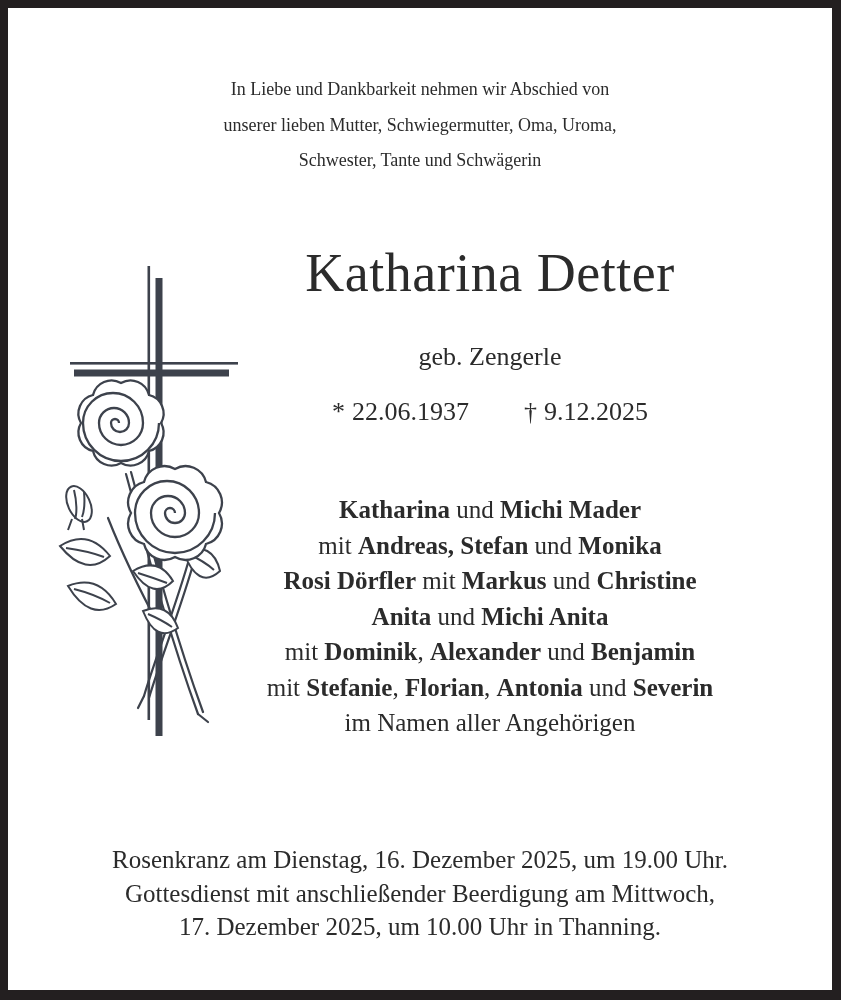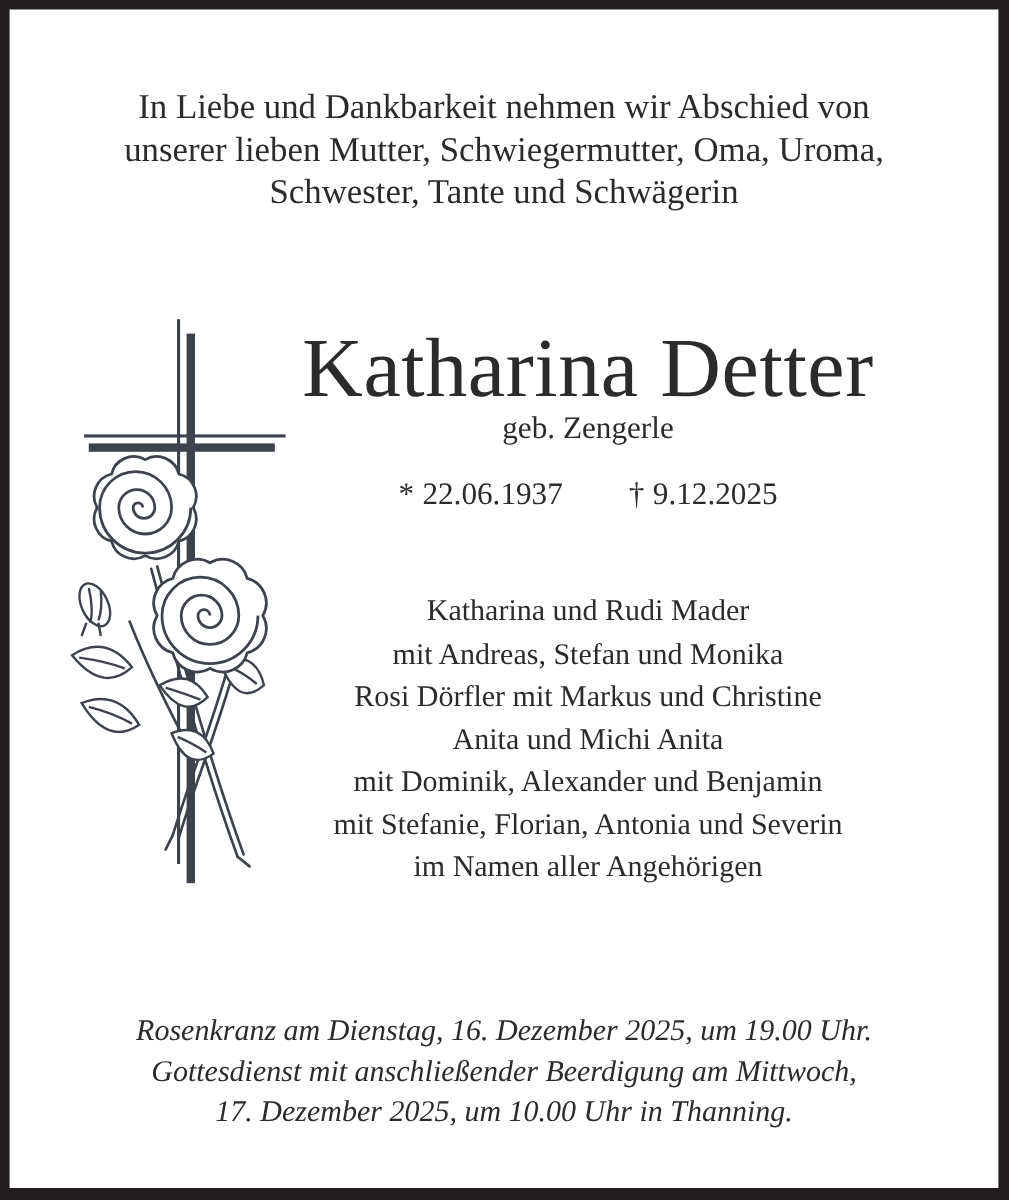--- a/index.html
+++ b/index.html
@@ -17,43 +17,43 @@
     background: var(--background);
     border: 8px solid var(--border);
     border-bottom-width: 10px;
     border-right-width: 9px;
     font-family: "Liberation Serif", "DejaVu Serif", serif;
     color: var(--text);
     overflow: hidden;
   }
   .intro {
     position: absolute; top: 64px; left: 0; right: 0;
-    text-align: center; font-size: 29px; line-height: 35.5px;
+    text-align: center; font-size: 18px; line-height: 35.5px;
   }
   .art {
     position: absolute; left: 40px; top: 248px;
     width: 208px; height: 515px;
     color: var(--art);
   }
   .maincol { left: 160px; right: 20px; text-align: center; position: absolute; }
   .name {
-    top: 260px; font-size: 70px; line-height: 1.15;
+    top: 234px; font-size: 54px; line-height: 1.15;
     letter-spacing: 0.5px;
   }
   .maiden { top: 334px; font-size: 26px; }
   .dates {
     top: 389px; font-size: 26px;
     display: flex; justify-content: center; column-gap: 55px;
   }
   .dates .sym { padding-right: 7px; }
   .family { top: 484px; font-size: 25px; line-height: 35.5px; }
-  .b { font-weight: normal; }
+  .b { font-weight: bold; }
   .service {
     position: absolute; top: 835px; left: 0; right: 0;
-    text-align: center; font-size: 25px; line-height: 33.5px; font-style: italic;
+    text-align: center; font-size: 25px; line-height: 33.5px;
   }
 </style>
 </head>
 <body>
 
 <div class="card">
 
   <div class="intro">
       <div>In Liebe und Dankbarkeit nehmen wir Abschied von</div>
       <div>unserer lieben Mutter, Schwiegermutter, Oma, Uroma,</div>
@@ -117,21 +117,21 @@
   <div class="maincol dates">
     <span>
       <span class="sym">*</span><span>22.06.1937</span>
     </span>
     <span>
       <span class="sym">†</span><span>9.12.2025</span>
     </span>
   </div>
 
   <div class="maincol family">
-      <div><span class="b">Katharina</span><span> und </span><span class="b">Rudi Mader</span></div>
+      <div><span class="b">Katharina</span><span> und </span><span class="b">Michi Mader</span></div>
       <div><span>mit </span><span class="b">Andreas, Stefan</span><span> und </span><span class="b">Monika</span></div>
       <div><span class="b">Rosi Dörfler</span><span> mit </span><span class="b">Markus</span><span> und </span><span class="b">Christine</span></div>
       <div><span class="b">Anita</span><span> und </span><span class="b">Michi Anita</span></div>
       <div><span>mit </span><span class="b">Dominik</span><span>, </span><span class="b">Alexander</span><span> und </span><span class="b">Benjamin</span></div>
       <div><span>mit </span><span class="b">Stefanie</span><span>, </span><span class="b">Florian</span><span>, </span><span class="b">Antonia</span><span> und </span><span class="b">Severin</span></div>
       <div><span>im Namen aller Angehörigen</span></div>
     </div>
 
   <div class="service">
       <div>Rosenkranz am Dienstag, 16. Dezember 2025, um 19.00 Uhr.</div>

